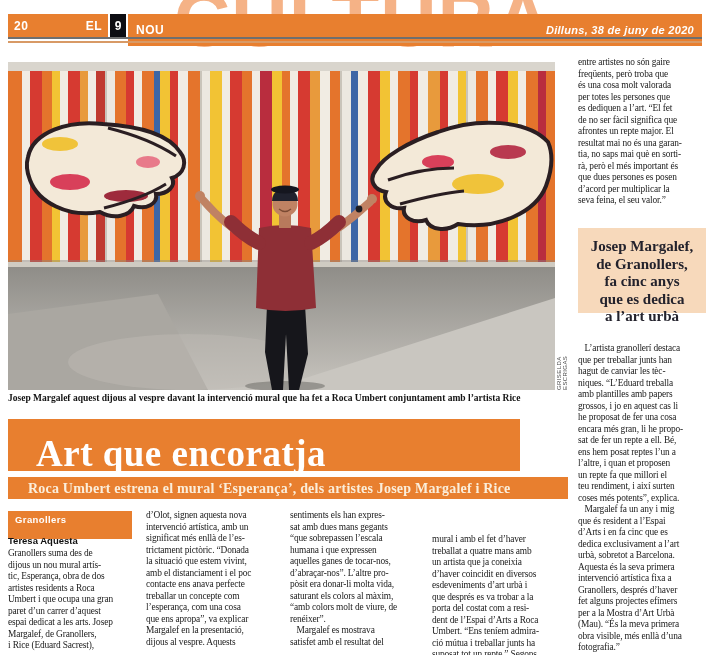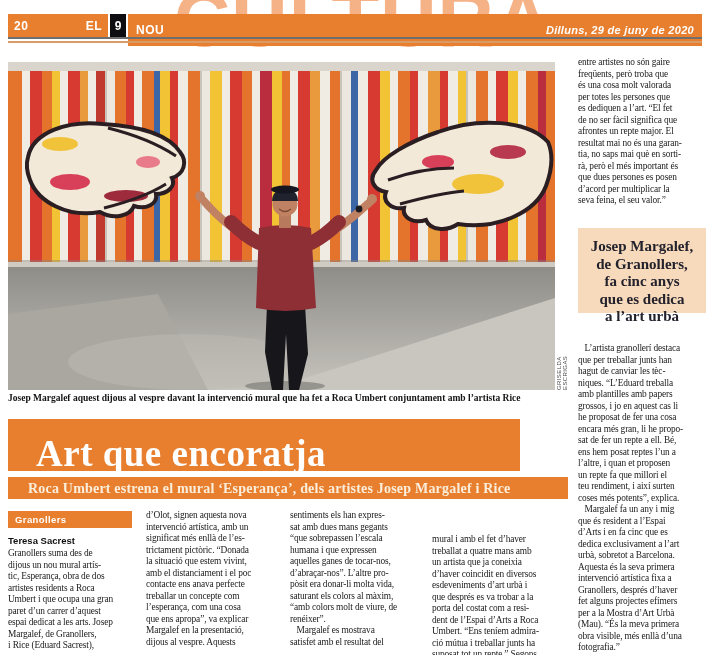--- a/index.html
+++ b/index.html
@@ -31,21 +31,21 @@
     font:bold 9.5px/12px "Liberation Serif",serif;color:#141414;}
 
   
   .headline-box{position:absolute;left:8px;top:419px;width:512px;height:52px;background:#e87f2f;}
   .headline-box h1{margin:8px;padding:5px 0 0 20px;
     font:bold 37px/44px "Liberation Serif",serif;color:#fff;letter-spacing:.5px;}
   .subhead-bar{position:absolute;left:8px;top:477px;width:560px;height:22px;background:#e87f2f;}
   .subhead-bar div{padding:3px 16px 0 20px;font:bold 14px/17px "Liberation Serif",serif;color:#fbeedb;letter-spacing:.2px;}
 
   
-  .tag{position:absolute;left:8px;top:511px;width:124px;height:17px;background:#e87f2f;
+  .tag{position:absolute;left:8px;top:511px;width:124px;height:28px;background:#e87f2f;
     font:bold 9.5px/17px "Liberation Sans",sans-serif;color:#fff;letter-spacing:.4px;padding-left:7px;box-sizing:border-box;}
   .byline{position:absolute;left:8px;top:535px;font:bold 9.5px/11px "Liberation Sans",sans-serif;color:#101010;}
 
   
   .col{position:absolute;white-space:pre-wrap;
     font:9.4px/11.5px "Liberation Serif",serif;color:#1b1b1b;letter-spacing:-0.15px;}
 
   
   .pullquote{position:absolute;left:578px;top:228px;width:128px;height:85px;background:#f7d9bb;
     box-sizing:border-box;padding-top:10px;text-align:center;white-space:pre-wrap;
@@ -61,21 +61,21 @@
   <div class="topbar">
     <div class="seg seg-left">
       <span>20</span>
       <span>EL</span>
     </div>
     <div class="seg-nine">
       <span>9</span>
     </div>
     <div class="seg seg-right">
       <span>NOU</span>
-      <span class="date">Dilluns, 29 de juny de 2020</span>
+      <span class="date">Dilluns, 38 de juny de 2020</span>
     </div>
   </div>
   <div class="rule1"></div>
   <div class="rule2"></div>
 
   <div class="photo">
     <svg width="547" height="328" viewBox="0 0 547 328" xmlns="http://www.w3.org/2000/svg">
       <defs>
         <linearGradient id="gground" x1="0" y1="0" x2="0" y2="1">
           <stop offset="0" stop-color="#8f8d88"></stop>
@@ -200,21 +200,21 @@
   <div class="caption">Josep Margalef aquest dijous al vespre davant la intervenció mural que ha fet a Roca Umbert conjuntament amb l’artista Rice</div>
 
   <div class="headline-box">
     <h1>Art que encoratja</h1>
   </div>
   <div class="subhead-bar">
     <div>Roca Umbert estrena el mural ‘Esperança’, dels artistes Josep Margalef i Rice</div>
   </div>
 
   <div class="tag">Granollers</div>
-  <div class="byline">Teresa Sacrest</div>
+  <div class="byline">Teresa Aquesta</div>
 
   <div class="col" style="left:8px;top:548px;width:132px">Granollers suma des de
 dijous un nou mural artís-
 tic, Esperança, obra de dos
 artistes residents a Roca
 Umbert i que ocupa una gran
 paret d’un carrer d’aquest
 espai dedicat a les arts. Josep
 Margalef, de Granollers,
 i Rice (Eduard Sacrest),</div>

